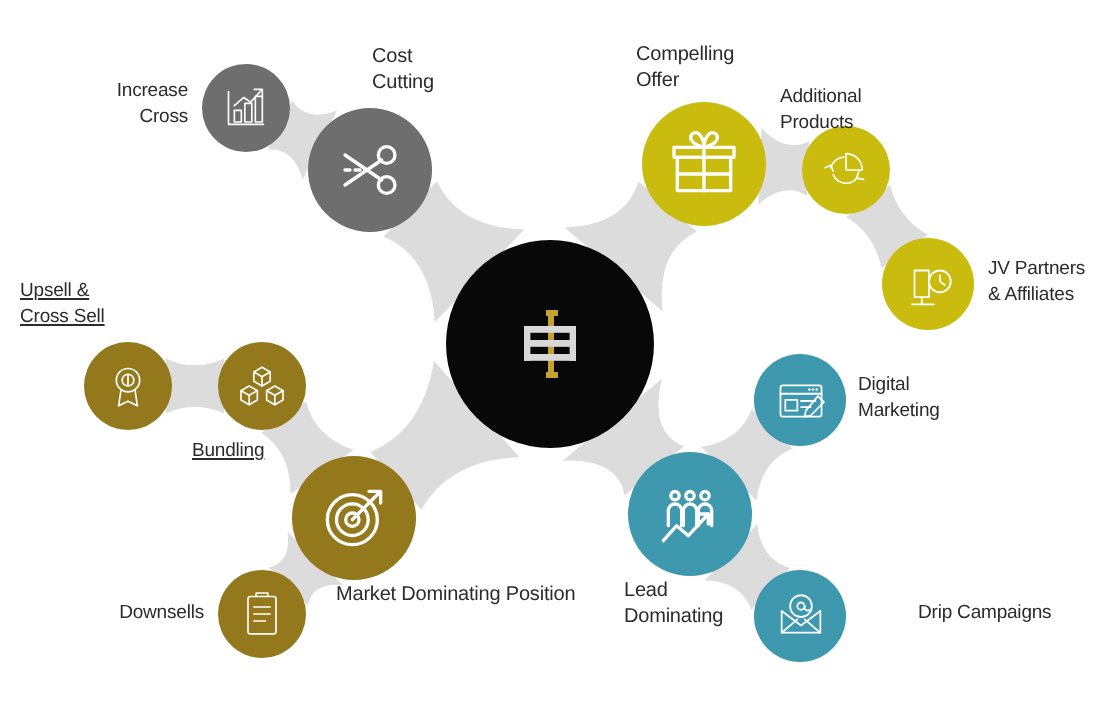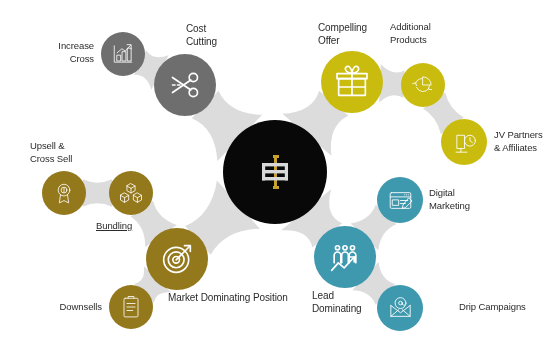--- a/index.html
+++ b/index.html
@@ -254,27 +254,27 @@
        <path fill="none" stroke="#fff" stroke-width="2" stroke-linecap="round" stroke-linejoin="round" d="M29 24h6v6"></path>
           </svg>
         </span>
       </div>
     </div>
   <div id="labels">
       <div class="label rgt" style="left: 22px; top: 40px; width: 72px;">Increase
 Cross</div>
       <div class="label ctr" style="left: 186px; top: 23px; width: 70px; font-size: 10px;">Cost
 Cutting</div>
-      <div class="label ctr" style="left: 390px; top: 21px; width: 72px;">Additional
+      <div class="label ctr" style="left: 390px; top: 43px; width: 72px;">Additional
 Products</div>
       <div class="label lft" style="left: 494px; top: 129px; width: 70px;">JV Partners
 &amp; Affiliates</div>
       <div class="label ctr" style="left: 318px; top: 22px; width: 72px; font-size: 10px;">Compelling
 Offer</div>
-      <div class="label ctr" style="left: 30px; top: 140px; width: 72px;">Upsell &amp;
+      <div class="label ctr" style="left: 10px; top: 140px; width: 72px; text-decoration: underline;">Upsell &amp;
 Cross Sell</div>
       <div class="label ctr" style="left: 96px; top: 220px; width: 72px; text-decoration: underline;">Bundling</div>
       <div class="label rgt" style="left: 30px; top: 301px; width: 72px;">Downsells</div>
       <div class="label lft" style="left: 168px; top: 292px; width: 140px; font-size: 10px;">Market Dominating Position</div>
       <div class="label lft" style="left: 429px; top: 187px; width: 72px;">Digital
 Marketing</div>
       <div class="label lft" style="left: 429px; top: 301px; width: 110px; padding-left: 30px;">Drip Campaigns</div>
       <div class="label ctr" style="left: 312px; top: 290px; width: 70px; font-size: 10px;">Lead
 Dominating</div>
     </div>

